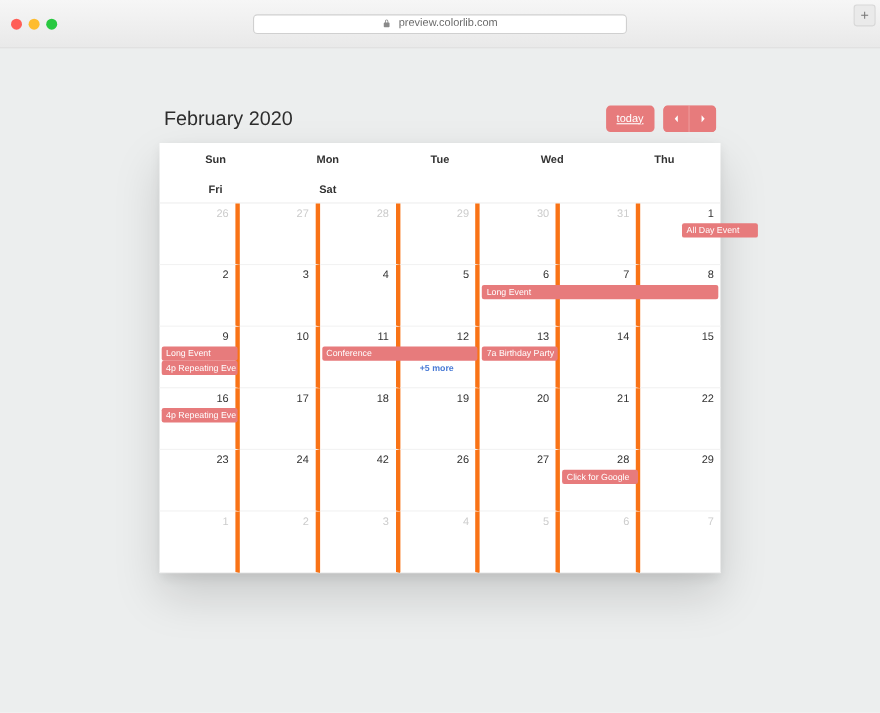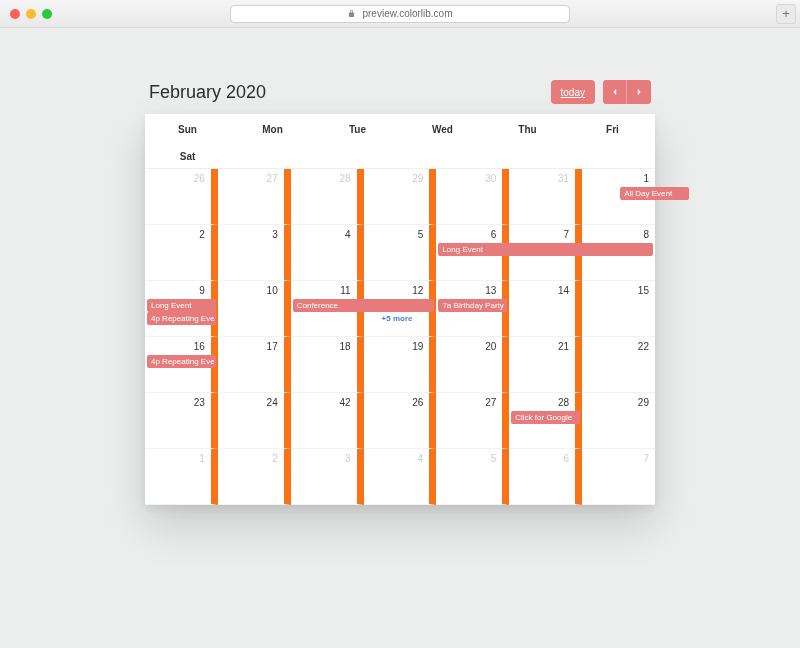--- a/index.html
+++ b/index.html
@@ -4,21 +4,21 @@
 <style>
   * { box-sizing: border-box; margin: 0; padding: 0; }
   body {
     font-family: -apple-system, BlinkMacSystemFont, "Helvetica Neue", Arial, sans-serif;
     background: #ffffff;
     width: 800px;
     height: 648px;
     overflow: hidden;
   }
   .browser-chrome {
-    height: 28px;
+    height: 44px;
     background: linear-gradient(#f6f6f6,#e9e9e9);
     border-bottom: 1px solid #d7d7d7;
     display: flex;
     align-items: center;
     padding: 0 10px;
     position: relative;
   }
   .traffic {
     display: flex; gap: 6px;
   }
@@ -111,38 +111,38 @@
   .nav-btn:first-child { border-right: 1px solid rgba(255,255,255,0.3); }
   .nav-btn svg { width: 8px; height: 8px; fill: #fff; }
 
   .calendar {
     background: #fff;
     box-shadow: 0 20px 40px rgba(0,0,0,0.15), 0 4px 10px rgba(0,0,0,0.08);
     width: 100%;
   }
   .dow-row {
     display: grid;
-    grid-template-columns: repeat(6, 1fr);
+    grid-template-columns: repeat(5, 1fr);
     border-bottom: 1px solid #eee;
   }
   .dow {
     text-align: center;
     font-size: 10px;
     font-weight: 600;
     color: #333;
     padding: 10px 0 6px 0;
   }
   .grid {
     display: grid;
     grid-template-columns: repeat(7, 1fr);
     grid-template-rows: repeat(6, 56px);
     position: relative;
   }
   .cell {
-    border-right: 7px solid #f97316;
+    border-right: 4px solid #f97316;
     border-bottom: 1px solid #f2f2f2;
     position: relative;
     overflow: visible;
   }
   .cell:nth-child(7n) { border-right: none; }
   .daynum {
     position: absolute;
     top: 4px; right: 6px;
     font-size: 10px;
     color: #333;

